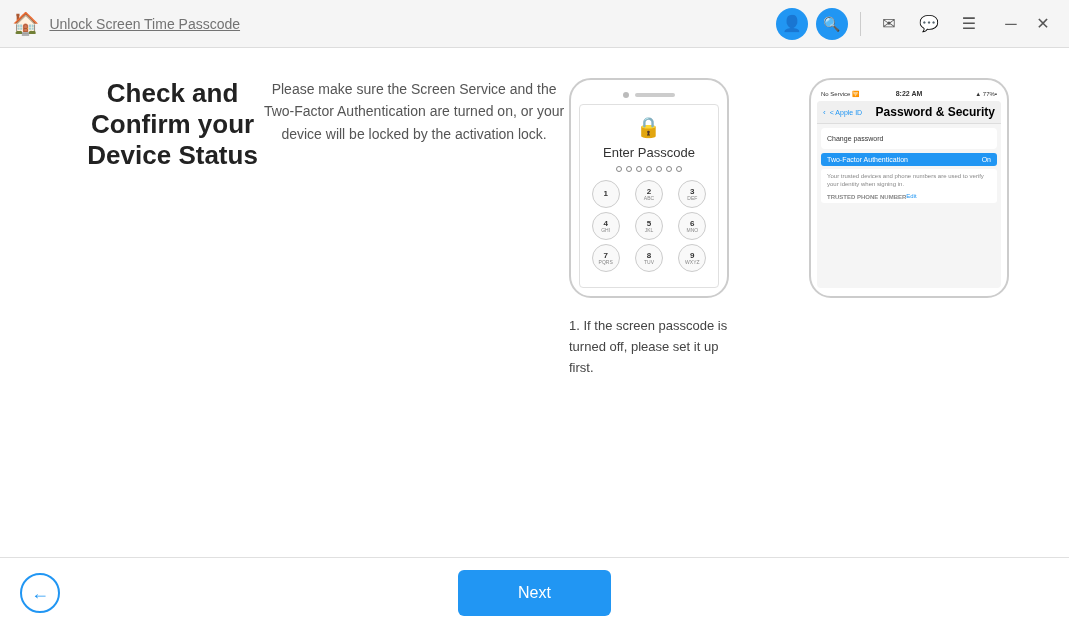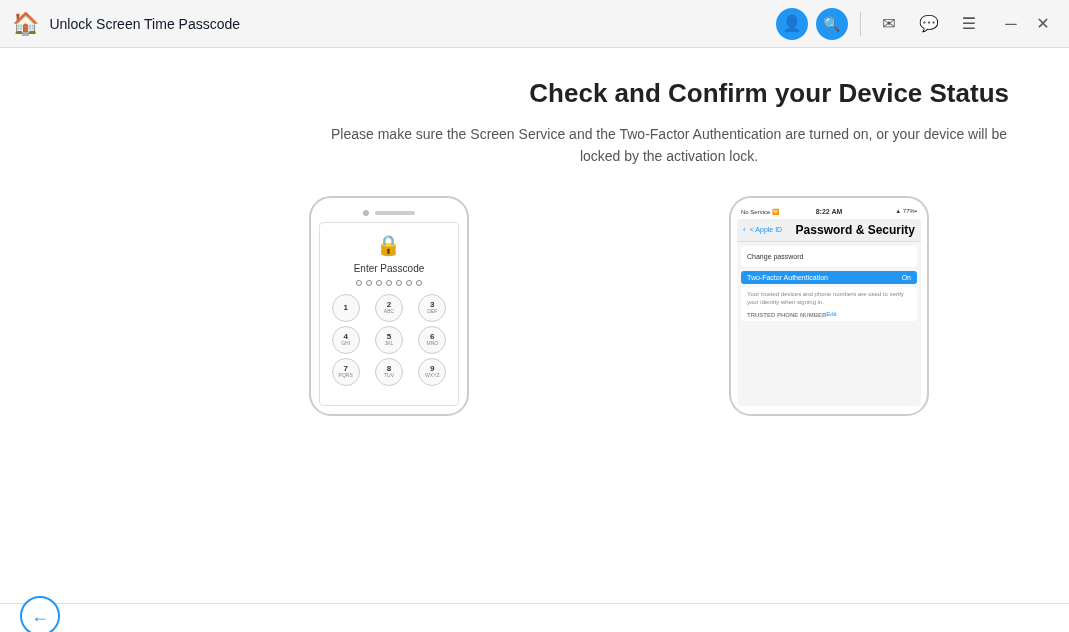--- a/index.html
+++ b/index.html
@@ -23,23 +23,24 @@
       padding: 0 12px;
       flex-shrink: 0;
     }
     .titlebar-icon {
       color: #2196F3;
       font-size: 22px;
       margin-right: 10px;
     }
     .titlebar-title {
       font-size: 14px;
-      color: #0f172a;
+      color: #737373;
       font-weight: 400;
       flex: 1;
+      text-decoration: underline;
     }
     .titlebar-actions {
       display: flex;
       align-items: center;
       gap: 8px;
     }
     .titlebar-btn {
       width: 32px;
       height: 32px;
       display: flex;
@@ -96,22 +97,22 @@
       font-size: 16px;
       color: #555;
       border: none;
       background: transparent;
     }
 
     
     .main-content {
       flex: 1;
       display: flex;
-      flex-direction: column;
-      align-items: flex-end;
+      flex-direction: row;
+      align-items: flex-start;
       padding: 30px 60px 20px;
       position: relative;
       overflow: hidden;
       margin-left: 26px;
     }
 
     .page-title {
       font-size: 26px;
       font-weight: 600;
       color: #222;
@@ -191,21 +192,21 @@
       padding: 10px 6px 6px;
     }
 
     .lock-icon {
       font-size: 20px;
       color: #333;
       margin-bottom: 6px;
     }
 
     .enter-passcode-text {
-      font-size: 10px;
+      font-size: 13px;
       color: #333;
       margin-bottom: 6px;
     }
 
     .passcode-dots {
       display: flex;
       gap: 4px;
       margin-bottom: 8px;
     }
     .passcode-dot {
@@ -484,20 +485,21 @@
                 <span class="numpad-num">8</span>
                 <span class="numpad-letters">TUV</span>
               </div>
             <div class="numpad-btn">
                 <span class="numpad-num">9</span>
                 <span class="numpad-letters">WXYZ</span>
               </div>
           </div>
         </div>
       </div>
+      <p class="panel-desc">1. If the screen passcode is turned off, please set it up first.</p>
     </div>
 
     <div class="panel">
       <div class="phone-mockup-right">
         <div class="phone-status-bar">
           <span class="phone-status-left">No Service 🛜</span>
           <span class="phone-status-center">8:22 AM</span>
           <span class="phone-status-right">▲ 77%▪</span>
         </div>
         <div class="phone-screen-right">
@@ -525,13 +527,14 @@
         </div>
       </div>
     </div>
   </div>
 </div>
 
 <div class="footer">
   <button class="back-circle-btn">
     <span>←</span>
   </button>
+  <button class="next-btn">Next</button>
 </div>
 
 </body></html>

